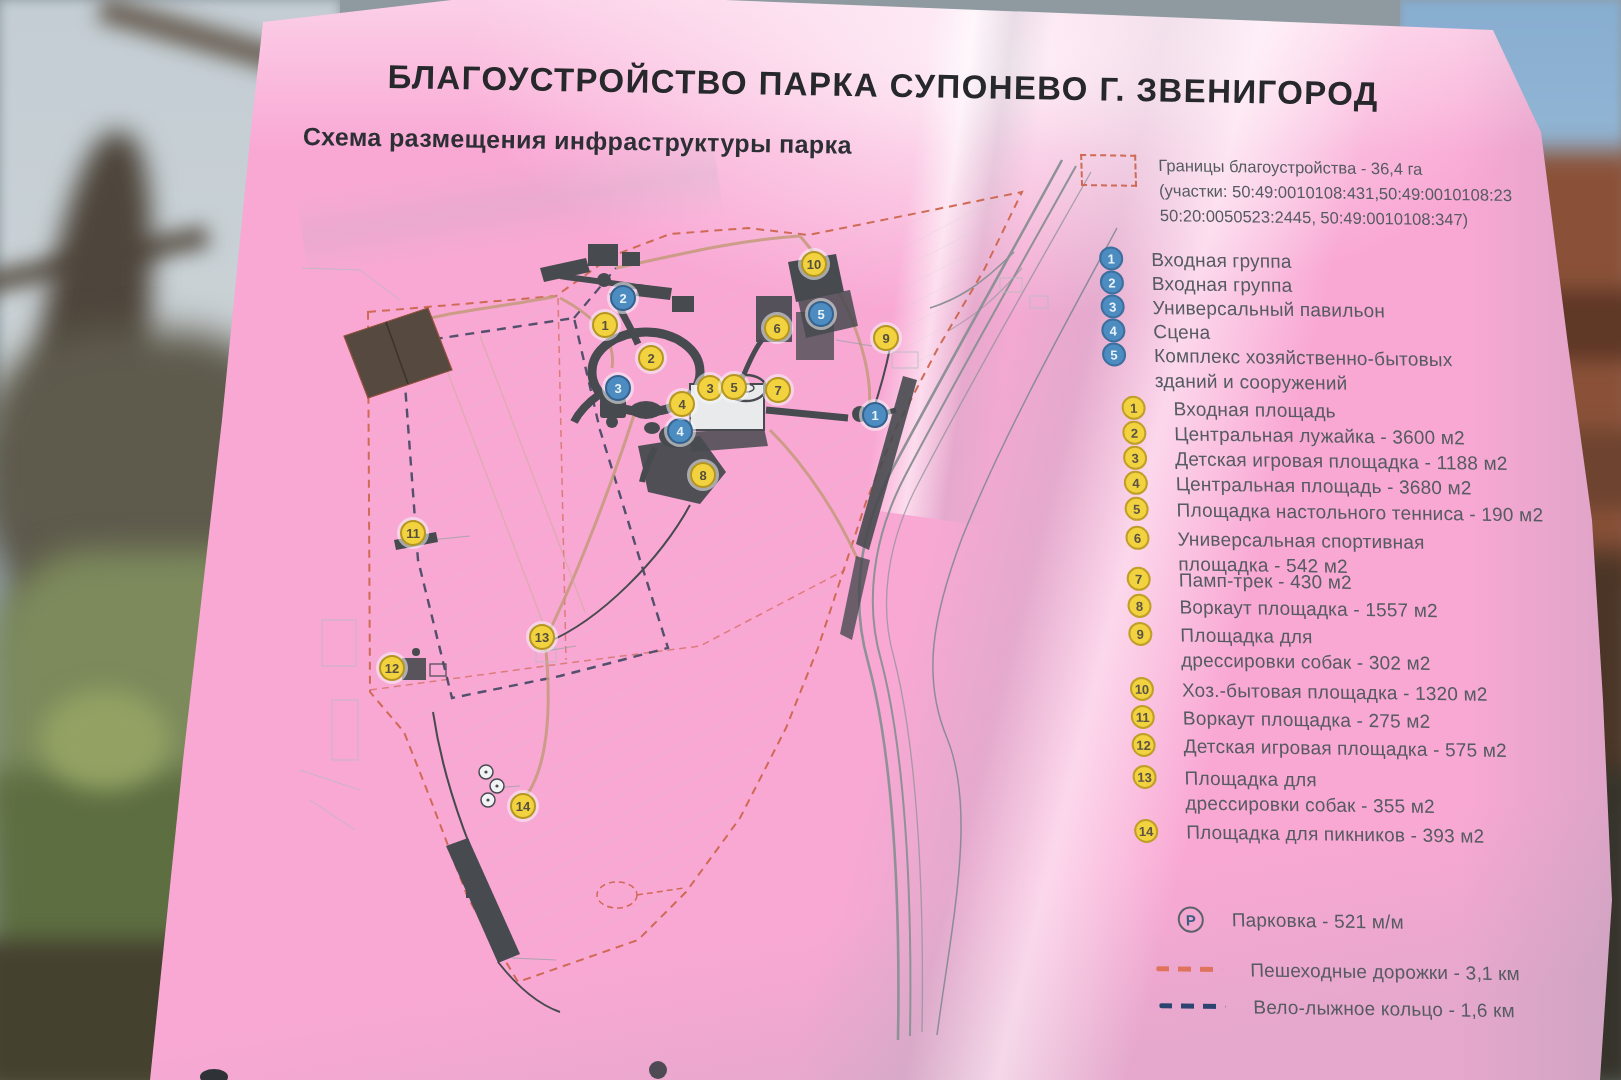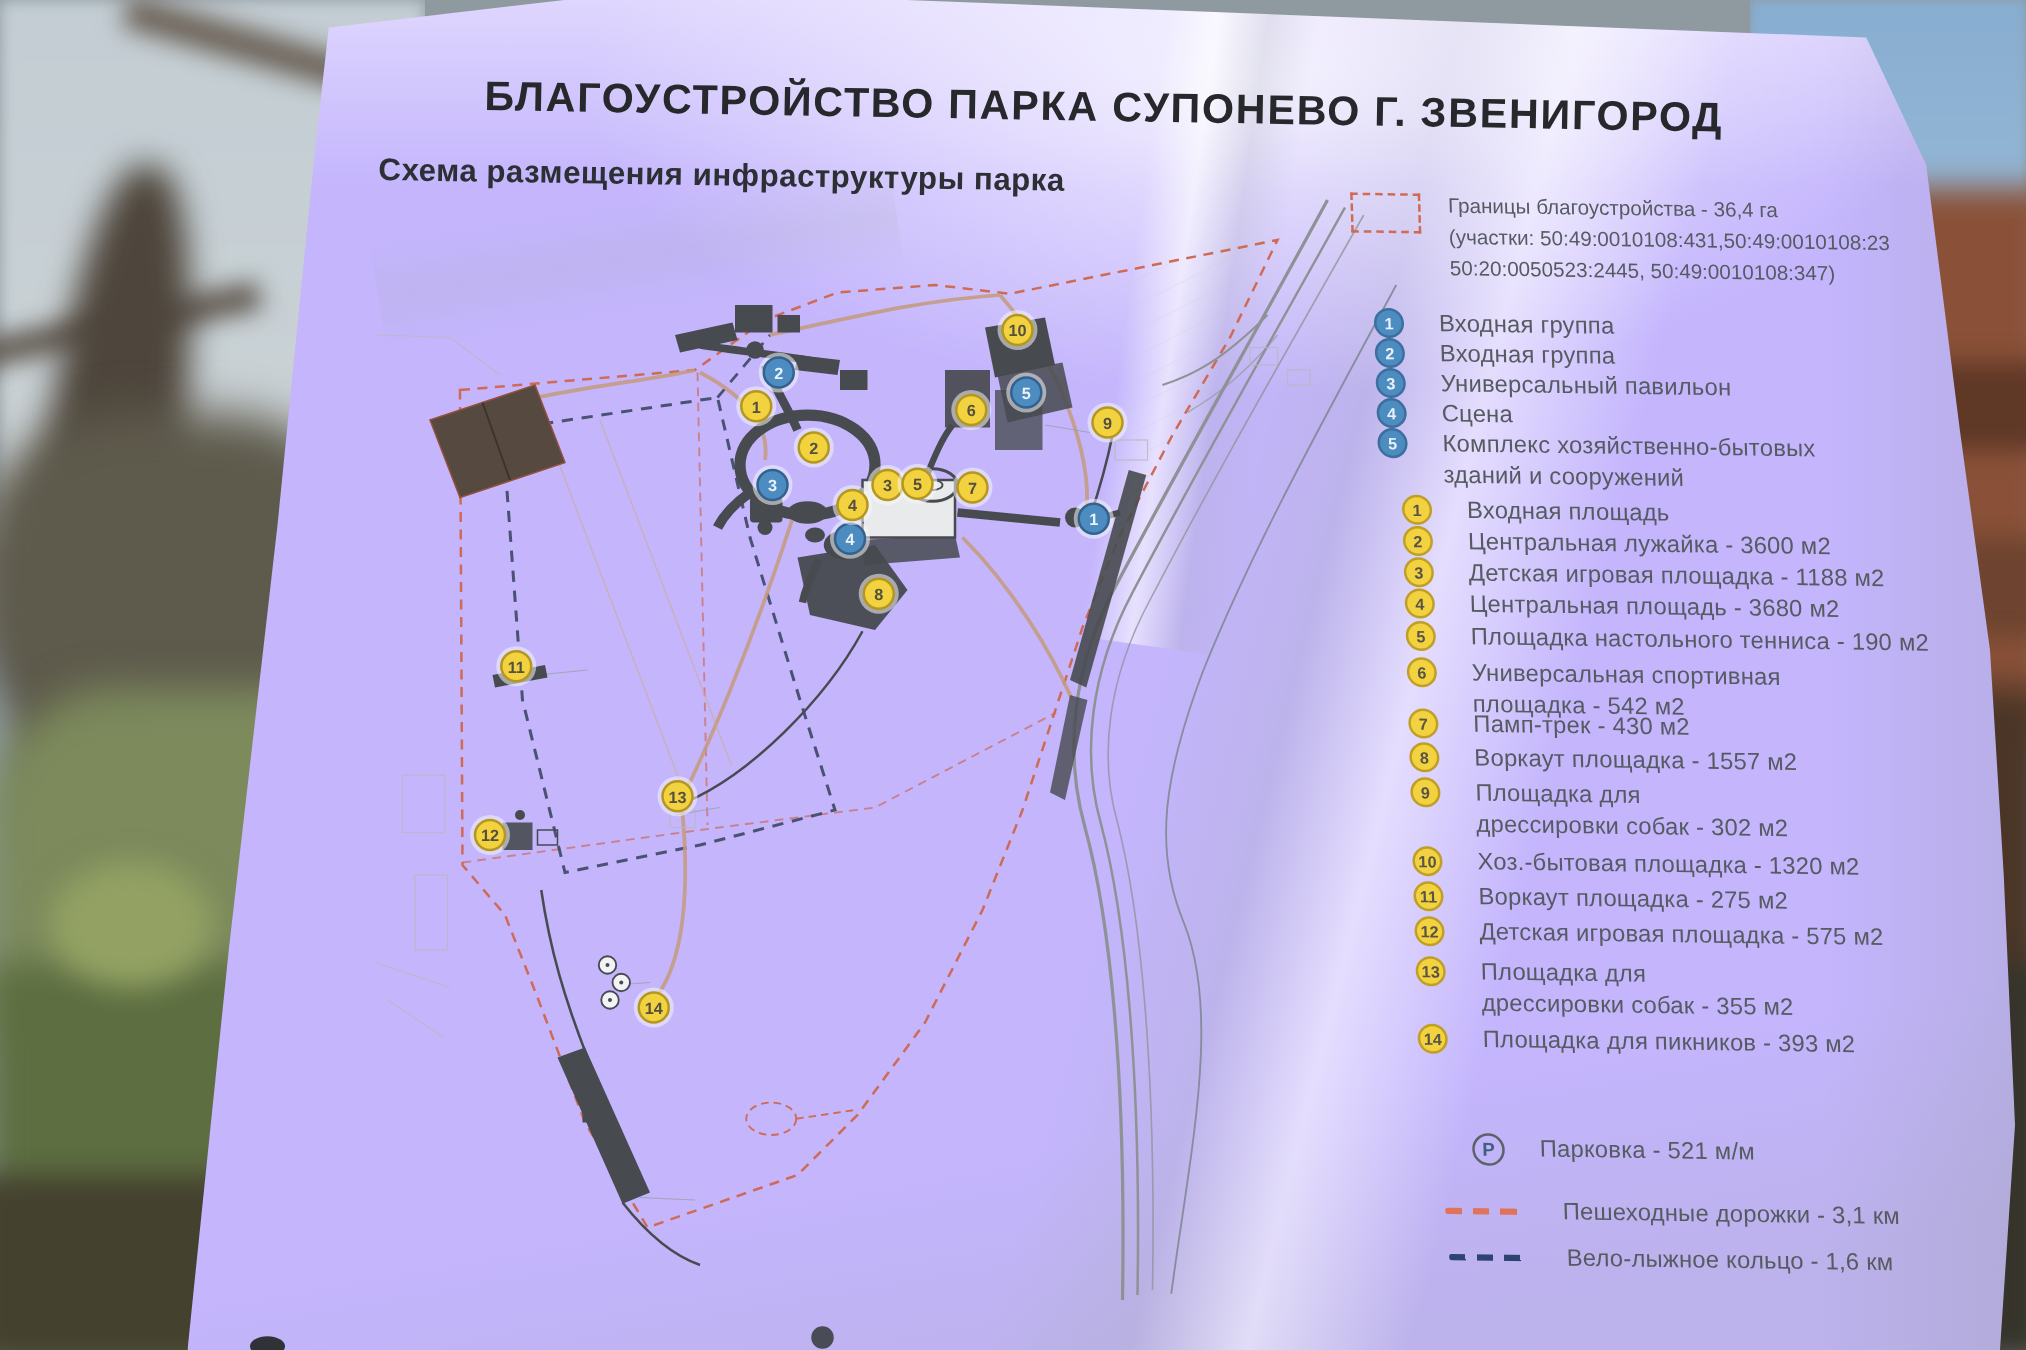--- a/index.html
+++ b/index.html
@@ -8,21 +8,21 @@
   .scene *{box-sizing:border-box;}
   .blob{position:absolute;}
   
   .bg-left{position:absolute;left:0;top:0;width:340px;height:1080px;overflow:hidden;}
   .bg-right{position:absolute;left:1400px;top:0;width:221px;height:1080px;overflow:hidden;}
   
   .board{position:absolute;inset:0;
          clip-path:polygon(263px 22px,520px -8px,1493px 30px,1541px 132px,1568px 345px,
                            1592px 520px,1603px 700px,1612px 900px,1600px 1080px,150px 1080px,
                            183px 760px,222px 420px,252px 120px);
-         background:#c4b5fd;
+         background:#f9a8d4;
          filter:drop-shadow(-8px 10px 22px rgba(28,32,38,.55));}
   .paper-shade{position:absolute;inset:0;pointer-events:none;
     background:
       radial-gradient(900px 420px at 62% 6%, rgba(255,255,255,.75), transparent 60%),
       linear-gradient(104deg, transparent 56%, rgba(168,174,184,.25) 62%, rgba(255,255,255,.55) 67%, transparent 74%),
       linear-gradient(to right, rgba(135,141,152,.30), transparent 7%),
       linear-gradient(to left, rgba(148,154,166,.28), transparent 10%),
       linear-gradient(to bottom, rgba(255,255,255,.45), transparent 14%),
       linear-gradient(170deg, transparent 78%, rgba(160,166,176,.22) 92%);}
   .fold{position:absolute;pointer-events:none;}

